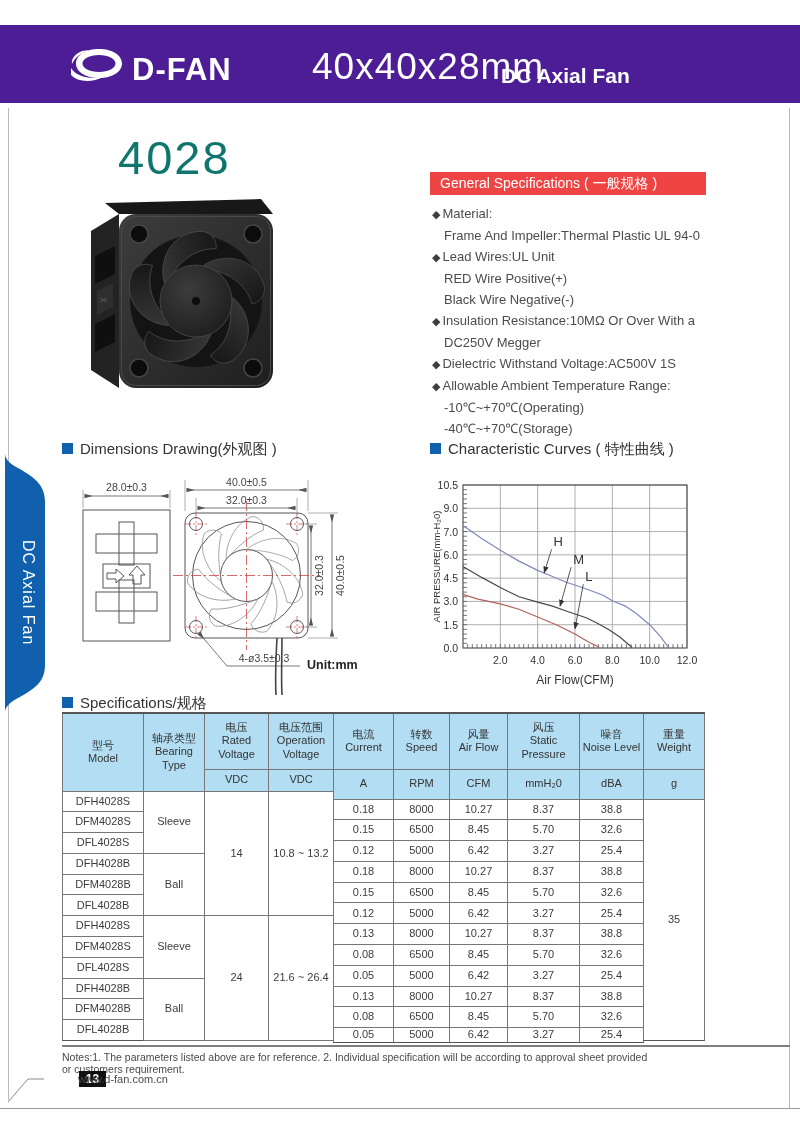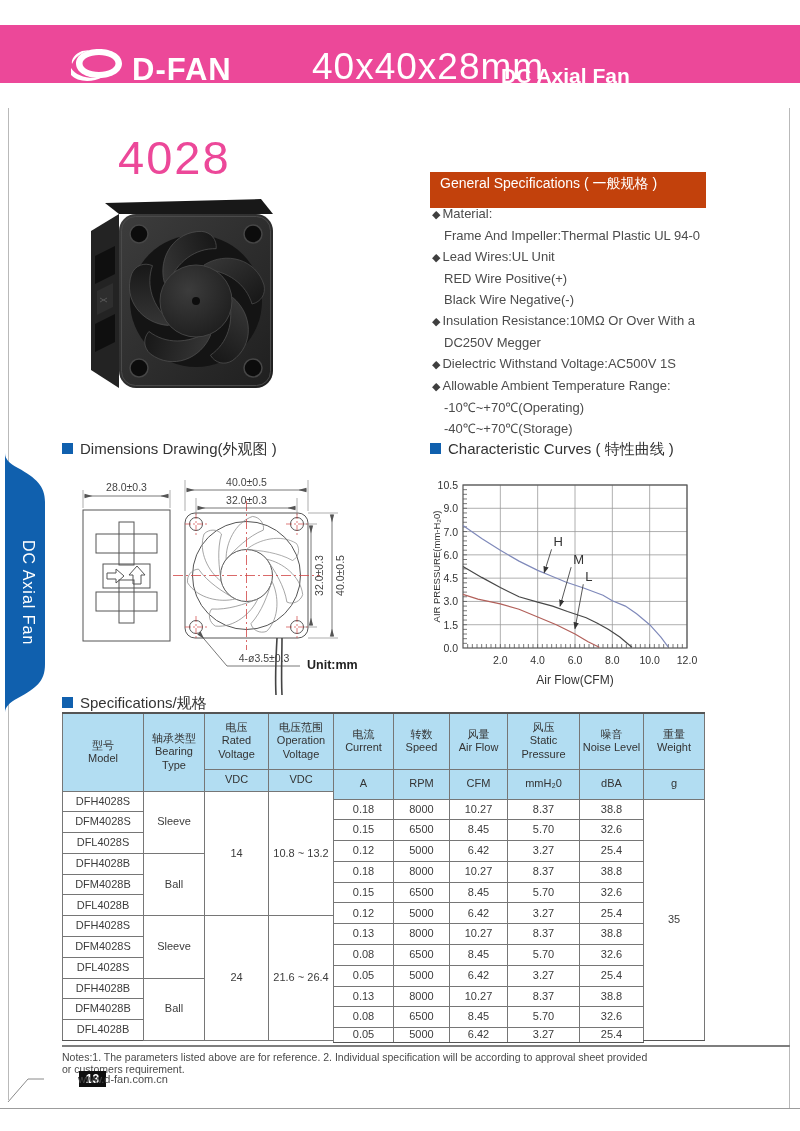--- a/index.html
+++ b/index.html
@@ -1,44 +1,44 @@
 <!DOCTYPE html>
 <html><head>
 <meta charset="utf-8">
 <style>
   html,body{margin:0;padding:0;background:#e8e8e8;}
   *{box-sizing:border-box;}
   #page{position:relative;width:800px;height:1131px;background:#ffffff;margin:0 auto;
         font-family:"Liberation Sans",sans-serif;overflow:hidden;}
 
   
-  .banner{position:absolute;left:0;top:25px;width:800px;height:58px;background:#ec4899;}
+  .banner{position:absolute;left:0;top:25px;width:800px;height:78px;background:#4c1d95;}
   .logo{position:absolute;left:70px;top:17px;}
   .brand{position:absolute;left:132px;top:27px;color:#fff;font-size:31px;font-weight:800;letter-spacing:1px;}
   .h-title{position:absolute;left:283px;top:21px;color:#fff;font-size:37px;font-weight:400;letter-spacing:1px;margin-left:29px;}
   .h-sub{position:absolute;left:501px;top:39px;color:#fff;font-size:21px;font-weight:700;}
 
   
   .frame-l{position:absolute;left:8px;top:108px;width:1px;height:992px;background:#b9b9b9;}
   .frame-r{position:absolute;left:789px;top:108px;width:1px;height:1000px;background:#b9b9b9;}
   .frame-b{position:absolute;left:0;top:1108px;width:800px;height:1px;background:#9c9c9c;}
   .sep{position:absolute;left:62px;top:1045px;width:728px;height:2px;background:#7e7e7e;}
   .diag{position:absolute;left:0;top:1068px;}
 
   
   .tab-svg{position:absolute;left:0;top:438px;}
   .tab-label{position:absolute;left:13px;top:528px;height:130px;width:24px;color:#fff;
              font-size:16px;letter-spacing:1px;writing-mode:vertical-rl;text-align:center;}
 
   
-  .model-no{position:absolute;left:118px;top:130px;font-size:47px;color:#ec4899;letter-spacing:2px;}
+  .model-no{position:absolute;left:118px;top:130px;font-size:47px;color:#0f766e;letter-spacing:2px;}
   .photo{position:absolute;left:85px;top:190px;}
 
   
-  .gs-bar{position:absolute;left:430px;top:172px;width:276px;height:36px;background:#c2410c;
+  .gs-bar{position:absolute;left:430px;top:172px;width:276px;height:23px;background:#ef4444;
           color:#fff;font-size:14px;line-height:23px;padding-left:10px;}
   .gs-list{position:absolute;left:432px;top:203px;width:356px;font-size:13px;color:#4c4c4c;line-height:21px;}
   .gs-list .row{white-space:nowrap;}
   .gs-list .row.cont{padding-left:12px;}
   .gs-list .bt{color:#3f3f3f;margin-right:2px;font-size:11px;}
 
   
   .sec{position:absolute;font-size:15px;color:#333;}
   .sec .sq{display:inline-block;width:11px;height:11px;background:#1060ae;margin-right:7px;}
   .sec-dim{left:62px;top:440px;}

